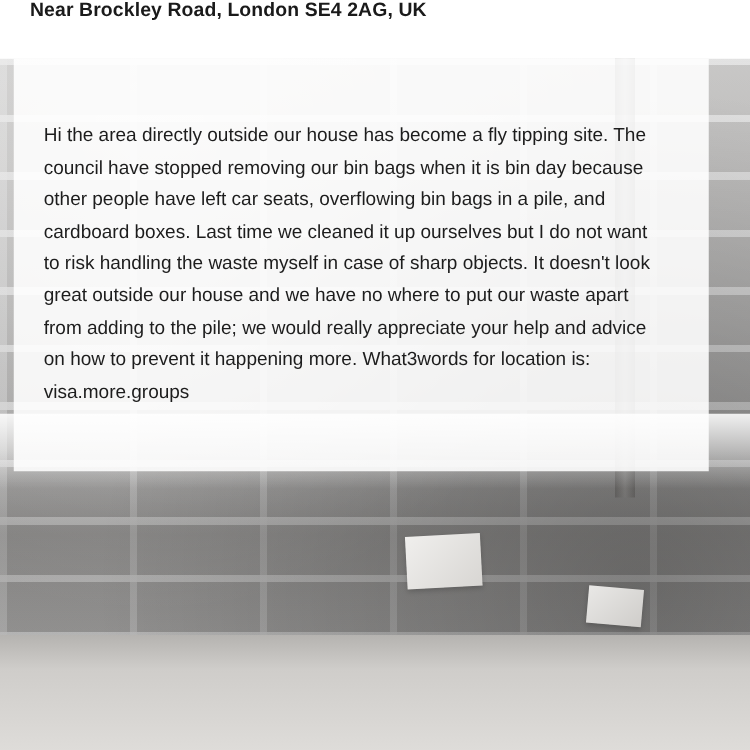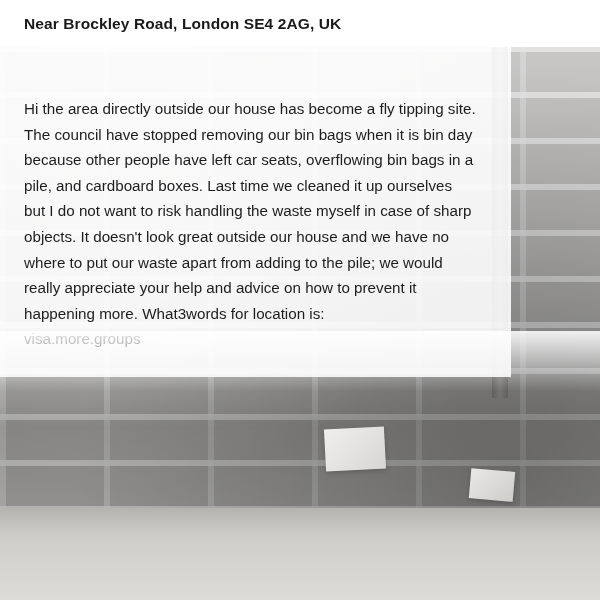--- a/index.html
+++ b/index.html
@@ -104,37 +104,36 @@
   
   .header {
     position: absolute;
     left: 0;
     top: 0;
     width: 600px;
     height: 47px;
     background: #ffffff;
     box-sizing: border-box;
     display: flex;
-    align-items: center;
     padding: 0 24px;
   }
   .header-title {
     font-size: 15.5px;
     font-weight: bold;
     color: #1a1a1a;
     letter-spacing: 0.1px;
     white-space: nowrap;
   }
 
   
   .body-panel {
     position: absolute;
-    left: 0;
+    left: 11px;
     top: 47px;
-    width: 511px;
+    width: 556px;
     height: 330px;
     background: rgba(255,255,255,0.88);
     box-sizing: border-box;
     padding: 49px 34px 0 24px;
   }
   .report-text {
     font-size: 15.2px;
     line-height: 25.6px;
     color: #1d1d1d;
     white-space: pre-wrap;

